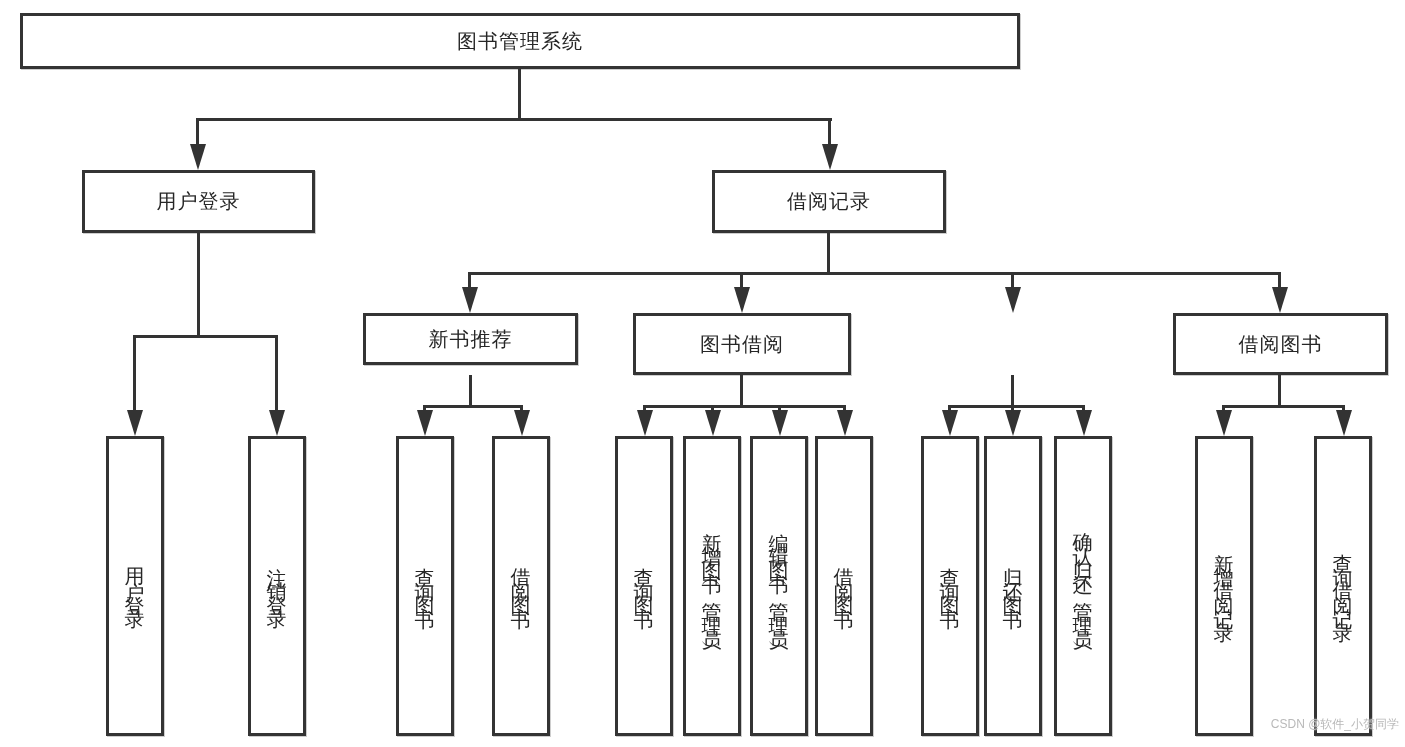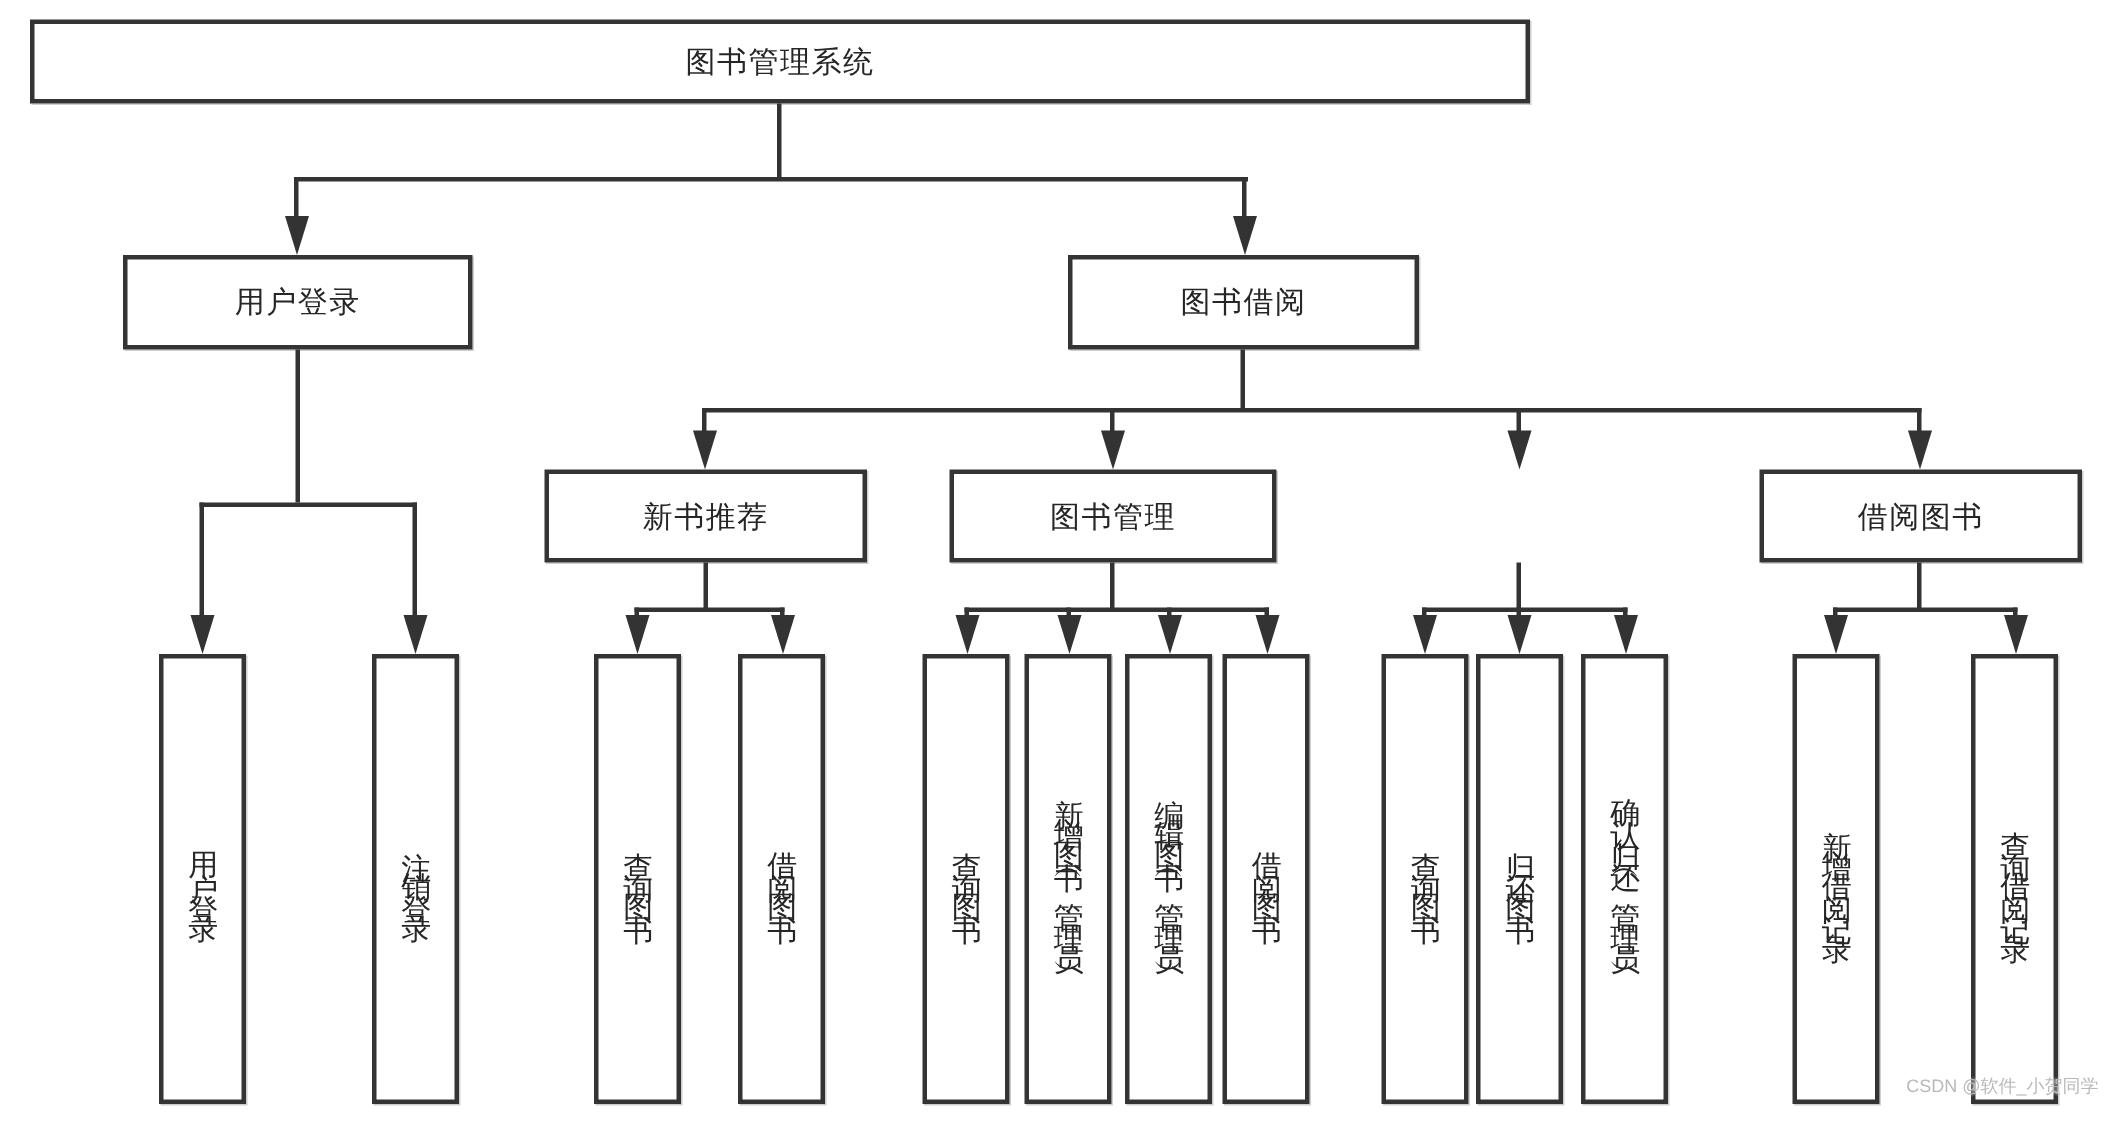--- a/index.html
+++ b/index.html
@@ -51,21 +51,21 @@
     <div class="line" style="left:196px; top:118px; width:3px;  height:30px;"></div>
     <div class="line" style="left:828px; top:118px; width:3px;  height:30px;"></div>
     <div class="arrow" style="left:190px; top:144px;"></div>
     <div class="arrow" style="left:822px; top:144px;"></div>
   </div>
 
   <div class="box" style="left:82px; top:170px; width:233px; height:63px;">
     <span class="label-h">用户登录</span>
   </div>
   <div class="box" style="left:712px; top:170px; width:234px; height:63px;">
-    <span class="label-h">图书借阅</span>
+    <span class="label-h">借阅记录</span>
   </div>
 
   <div>
     <div class="line" style="left:197px; top:233px; width:3px;  height:102px;"></div>
     <div class="line" style="left:133px; top:335px; width:145px; height:3px;"></div>
     <div class="line" style="left:133px; top:335px; width:3px;  height:77px;"></div>
     <div class="line" style="left:275px; top:335px; width:3px;  height:77px;"></div>
     <div class="arrow" style="left:127px; top:410px;"></div>
     <div class="arrow" style="left:269px; top:410px;"></div>
   </div>
@@ -76,25 +76,25 @@
     <div class="line" style="left:468px;  top:272px; width:3px; height:18px;"></div>
     <div class="line" style="left:740px;  top:272px; width:3px; height:18px;"></div>
     <div class="line" style="left:1011px; top:272px; width:3px; height:18px;"></div>
     <div class="line" style="left:1278px; top:272px; width:3px; height:18px;"></div>
     <div class="arrow" style="left:462px;  top:287px;"></div>
     <div class="arrow" style="left:734px;  top:287px;"></div>
     <div class="arrow" style="left:1005px; top:287px;"></div>
     <div class="arrow" style="left:1272px; top:287px;"></div>
   </div>
 
-  <div class="box" style="left:363px; top:313px; width:215px; height:62px;">
+  <div class="box" style="left:363px; top:313px; width:215px; height:52px;">
     <span class="label-h">新书推荐</span>
   </div>
   <div class="box" style="left:633px; top:313px; width:218px; height:62px;">
-    <span class="label-h">图书管理</span>
+    <span class="label-h">图书借阅</span>
   </div>
   <div class="box" style="left:1173px; top:313px; width:215px; height:62px;">
     <span class="label-h">借阅图书</span>
   </div>
 
   <div>
     <div class="line" style="left:469px; top:375px; width:3px; height:32px;"></div>
     <div class="line" style="left:423px; top:405px; width:100px; height:3px;"></div>
     <div class="line" style="left:423px; top:405px; width:3px; height:8px;"></div>
     <div class="line" style="left:520px; top:405px; width:3px; height:8px;"></div>

